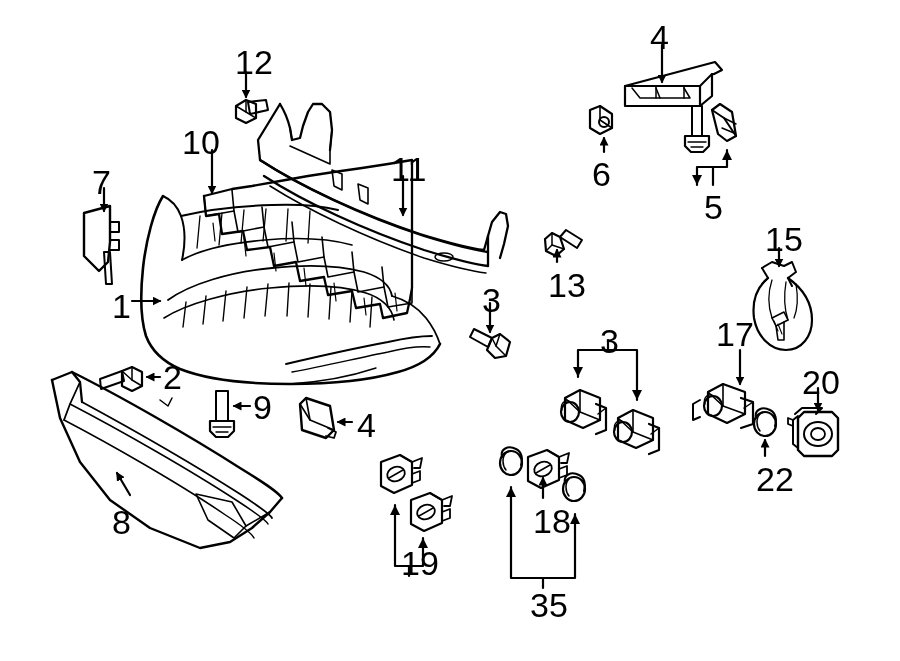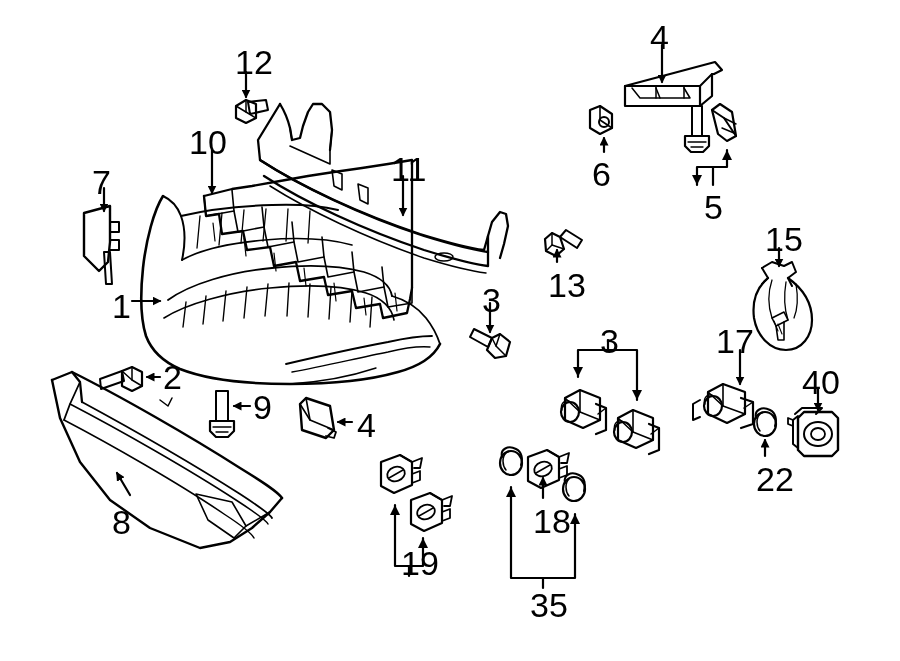--- a/index.html
+++ b/index.html
@@ -340,27 +340,27 @@
 
   <div class="lbl" style="left:112px;top:289px">1</div>
   <div class="lbl" style="left:163px;top:360px">2</div>
   <div class="lbl" style="left:482px;top:283px">3</div>
   <div class="lbl" style="left:650px;top:20px">4</div>
   <div class="lbl" style="left:704px;top:190px">5</div>
   <div class="lbl" style="left:592px;top:157px">6</div>
   <div class="lbl" style="left:92px;top:165px">7</div>
   <div class="lbl" style="left:112px;top:505px">8</div>
   <div class="lbl" style="left:253px;top:390px">9</div>
-  <div class="lbl" style="left:189px;top:125px">10</div>
+  <div class="lbl" style="left:182px;top:125px">10</div>
   <div class="lbl" style="left:391px;top:152px">11</div>
   <div class="lbl" style="left:235px;top:45px">12</div>
   <div class="lbl" style="left:548px;top:268px">13</div>
   <div class="lbl" style="left:357px;top:408px">4</div>
   <div class="lbl" style="left:765px;top:222px">15</div>
   <div class="lbl" style="left:600px;top:324px">3</div>
-  <div class="lbl" style="left:716px;top:324px">17</div>
+  <div class="lbl" style="left:716px;top:317px">17</div>
   <div class="lbl" style="left:533px;top:504px">18</div>
   <div class="lbl" style="left:401px;top:546px">19</div>
-  <div class="lbl" style="left:802px;top:365px">40</div>
+  <div class="lbl" style="left:802px;top:365px">20</div>
   <div class="lbl" style="left:530px;top:588px">35</div>
   <div class="lbl" style="left:756px;top:462px">22</div>
 
 </div>
 
 </body></html>

